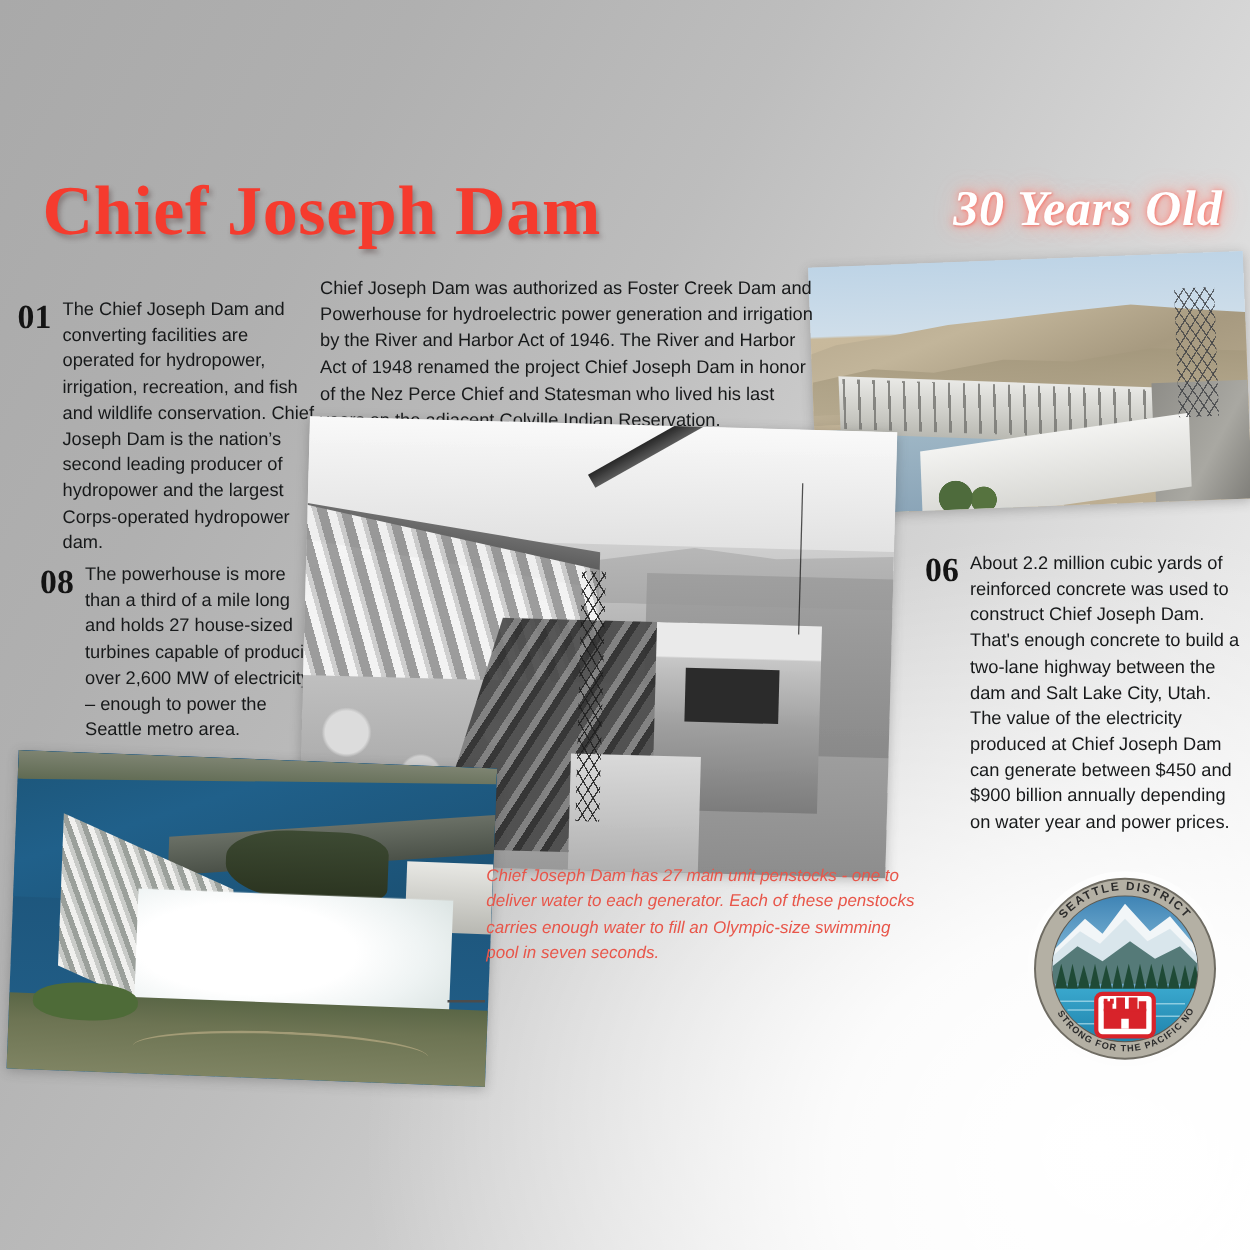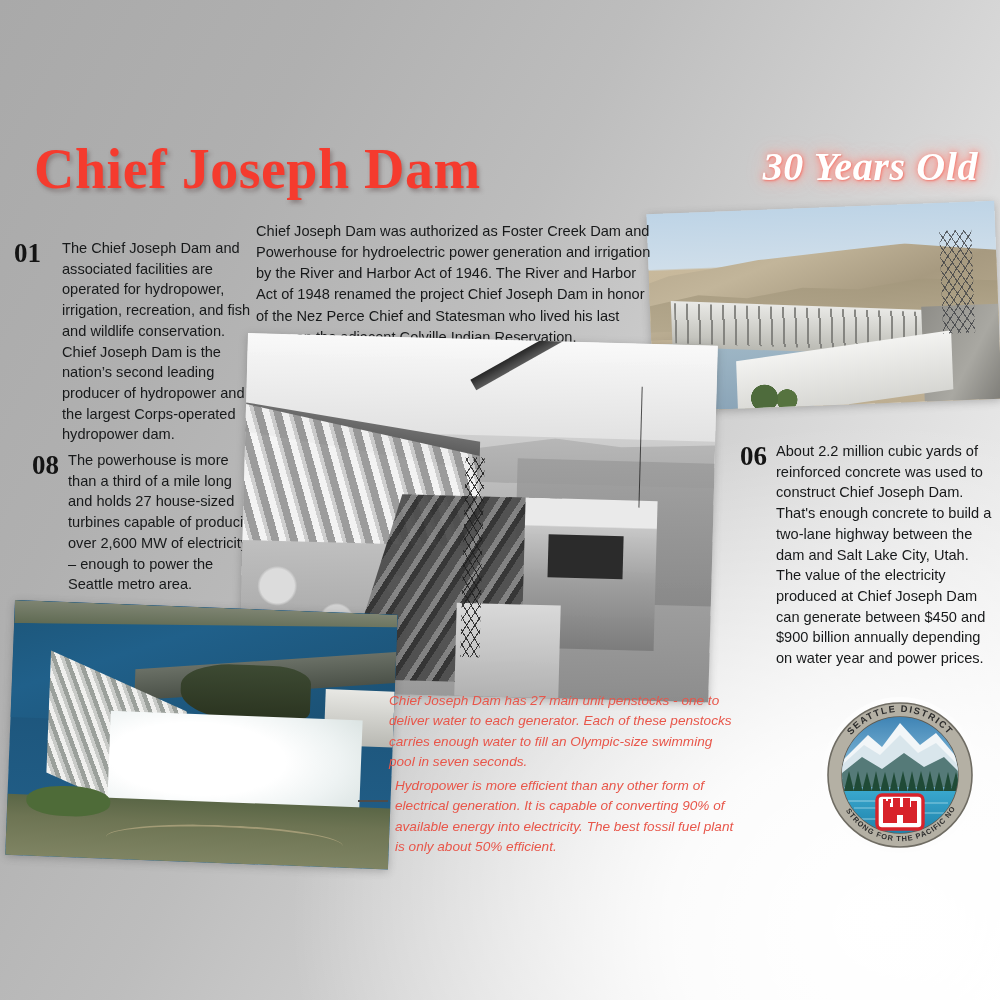--- a/index.html
+++ b/index.html
@@ -69,21 +69,21 @@
     padding-top: 2px;
     flex: 0 0 auto;
   }
   .numblock .body {
     font-size: 14.6px;
     line-height: 1.42;
     color: #17191a;
     flex: 1 1 auto;
   }
   #block01 { left: 14px;  top: 238px; width: 242px; }
-  #block01 .num { margin-right: 21px; }
+  #block01 .num { margin-right: 9px; }
   #block01 .body { width: 182px; }
 
   #block02 { left: 32px;  top: 450px; width: 228px; }
   #block02 .num { margin-right: 9px; }
   #block02 .body { width: 165px; }
 
   #block03 { left: 740px; top: 441px; width: 256px; }
   #block03 .num { margin-right: 9px; }
   #block03 .body { width: 200px; }
 
@@ -342,21 +342,21 @@
     <div class="concrete-r"></div>
     <div class="powerhouse"></div>
     <div class="greens"></div>
     <div class="tower"></div>
   </div>
 
   <div id="intro">Chief Joseph Dam was authorized as Foster Creek Dam and Powerhouse for hydroelectric power generation and irrigation by the River and Harbor Act of 1946. The River and Harbor Act of 1948 renamed the project Chief Joseph Dam in honor of the Nez Perce Chief and Statesman who lived his last years on the adjacent Colville Indian Reservation.</div>
 
   <div class="numblock" id="block01">
     <div class="num">01</div>
-    <div class="body">The Chief Joseph Dam and associated facilities are operated for hydropower, irrigation, recreation, and fish and wildlife conservation. Chief Joseph Dam is the nation’s second leading producer of hydropower and the largest Corps-operated hydropower dam.</div>
+    <div class="body">The Chief Joseph Dam and converting facilities are operated for hydropower, irrigation, recreation, and fish and wildlife conservation. Chief Joseph Dam is the nation’s second leading producer of hydropower and the largest Corps-operated hydropower dam.</div>
   </div>
 
   <div class="numblock" id="block02">
     <div class="num">08</div>
     <div class="body">The powerhouse is more than a third of a mile long and holds 27 house-sized turbines capable of producing over 2,600 MW of electricity – enough to power the Seattle metro area.</div>
   </div>
 
   <div class="photo" id="photo-construction">
     <div class="sky2"></div>
     <div class="ridge"></div>
@@ -385,21 +385,20 @@
     <div class="islandrock"></div>
     <div class="spillconcrete"></div>
     <div class="powerhouse-r"></div>
     <div class="whitewater"></div>
     <div class="shoreline"></div>
     <div class="lawn"></div>
     <div class="road"></div>
   </div>
 
   <div class="caption" id="caption-penstocks">Chief Joseph Dam has 27 main unit penstocks - one to deliver water to each generator. Each of these penstocks carries enough water to fill an Olympic-size swimming pool in seven seconds.</div>
-  <div class="caption" id="caption-hydropower">Hydropower is more efficient than any other form of electrical generation. It is capable of converting 90% of available energy into electricity. The best fossil fuel plant is only about 50% efficient.</div>
   <div id="caption-connector"></div>
 
   <div id="seal">
     <svg viewBox="0 0 160 160" xmlns="http://www.w3.org/2000/svg">
       <defs>
         <clipPath id="innerClip">
             <circle cx="80" cy="80" r="58"></circle>
           </clipPath>
         <path id="arcTop" d="M 80,80 m -63,0 a 63,63 0 0 1 126,0" fill="none"></path>
         <path id="arcBottom" d="M 24,112 a 63,63 0 0 0 112,0" fill="none"></path>

